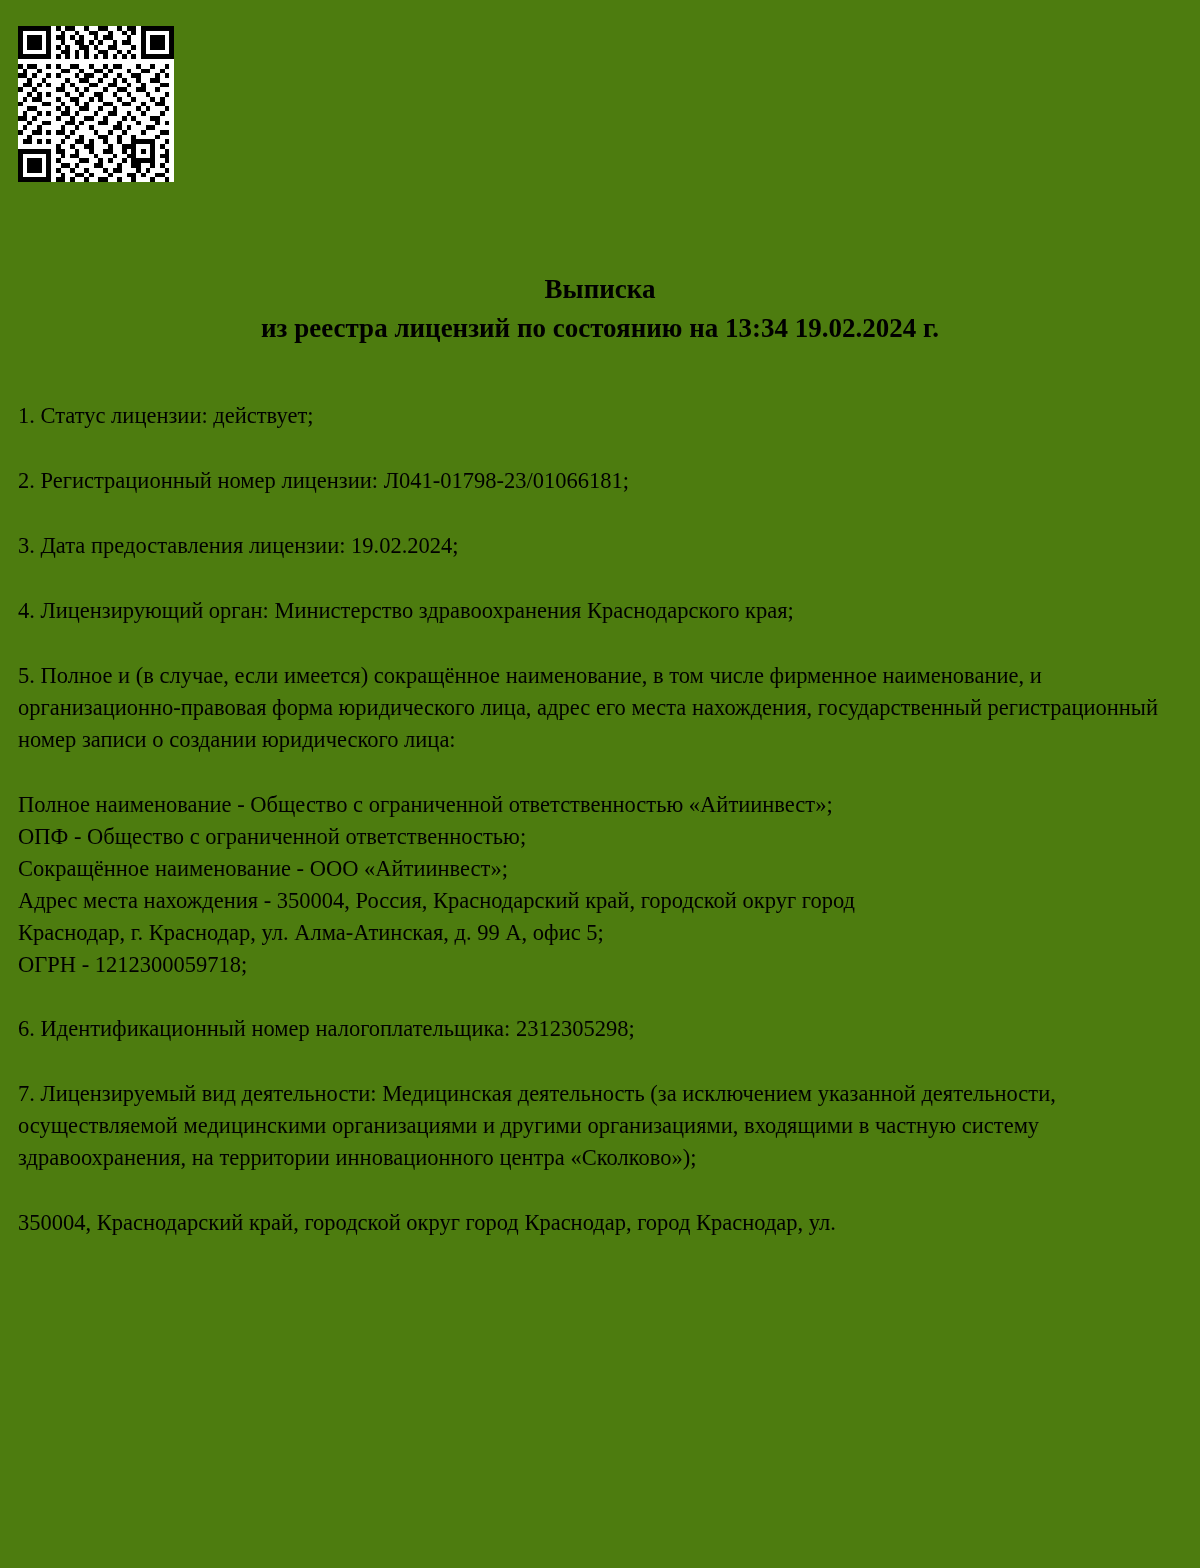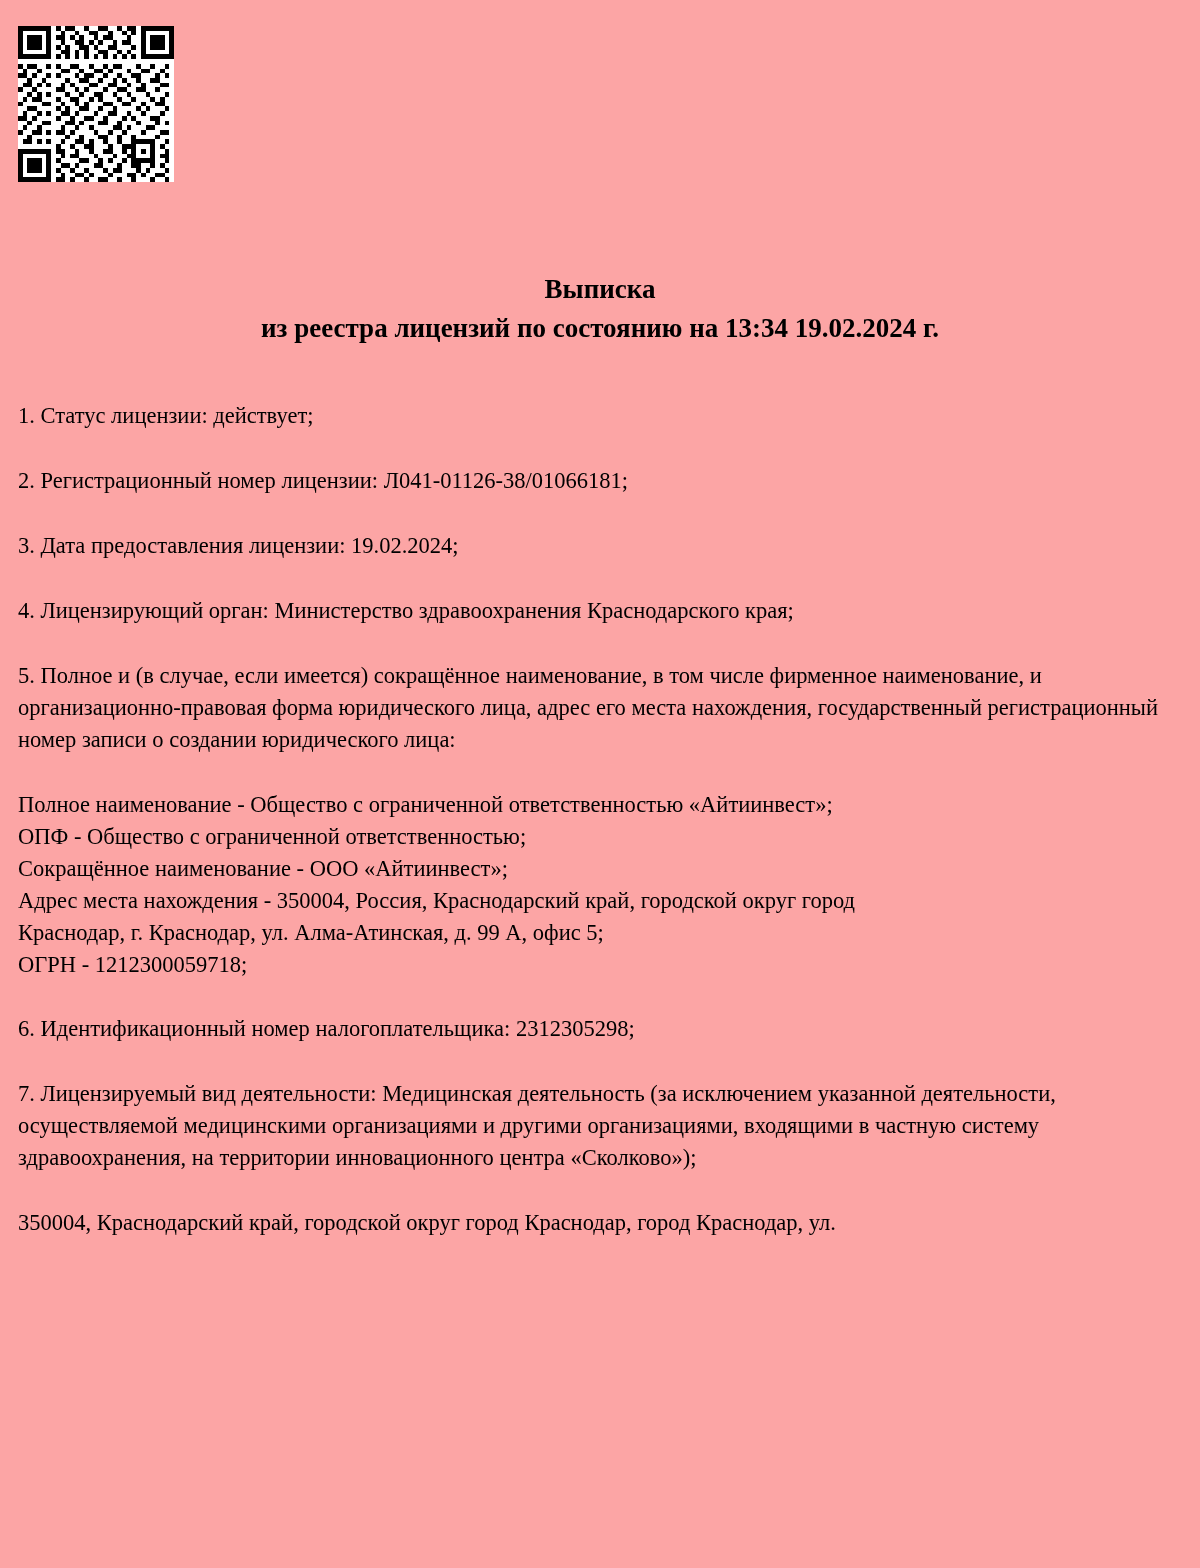--- a/index.html
+++ b/index.html
@@ -4,21 +4,21 @@
 <style>
   html, body {
     margin: 0;
     padding: 0;
     background: #ffffff;
   }
   .page {
     position: relative;
     width: 1200px;
     height: 1568px;
-    background: #fca5a5;
+    background: #4d7c0f;
     font-family: "Liberation Serif", "DejaVu Serif", serif;
     color: #000000;
     box-sizing: border-box;
     overflow: hidden;
   }
   .qr {
     position: absolute;
     top: 26px;
     left: 18px;
     width: 156px;
@@ -372,21 +372,21 @@
 
     <h1 class="doc-title">
       <span>Выписка</span>
       <span class="line2">из реестра лицензий по состоянию на 13:34 19.02.2024 г.</span>
     </h1>
 
 
     <div class="items">
 
       <p class="item">1. Статус лицензии: действует;</p>
-      <p class="item">2. Регистрационный номер лицензии: Л041-01126-38/01066181;</p>
+      <p class="item">2. Регистрационный номер лицензии: Л041-01798-23/01066181;</p>
       <p class="item">3. Дата предоставления лицензии: 19.02.2024;</p>
       <p class="item">4. Лицензирующий орган: Министерство здравоохранения Краснодарского края;</p>
       <p class="item">5. Полное и (в случае, если имеется) сокращённое наименование, в том числе фирменное наименование, и организационно-правовая форма юридического лица, адрес его места нахождения, государственный регистрационный номер записи о создании юридического лица:</p>
 
       <p class="item block-lines">
         <span class="ln">Полное наименование - Общество с ограниченной ответственностью «Айтиинвест»;</span>
         <span class="ln">ОПФ - Общество с ограниченной ответственностью;</span>
         <span class="ln">Сокращённое наименование - ООО «Айтиинвест»;</span>
         <span class="ln">Адрес места нахождения - 350004, Россия, Краснодарский край, городской округ город</span>
         <span class="ln">Краснодар, г. Краснодар, ул. Алма-Атинская, д. 99 А, офис 5;</span>

